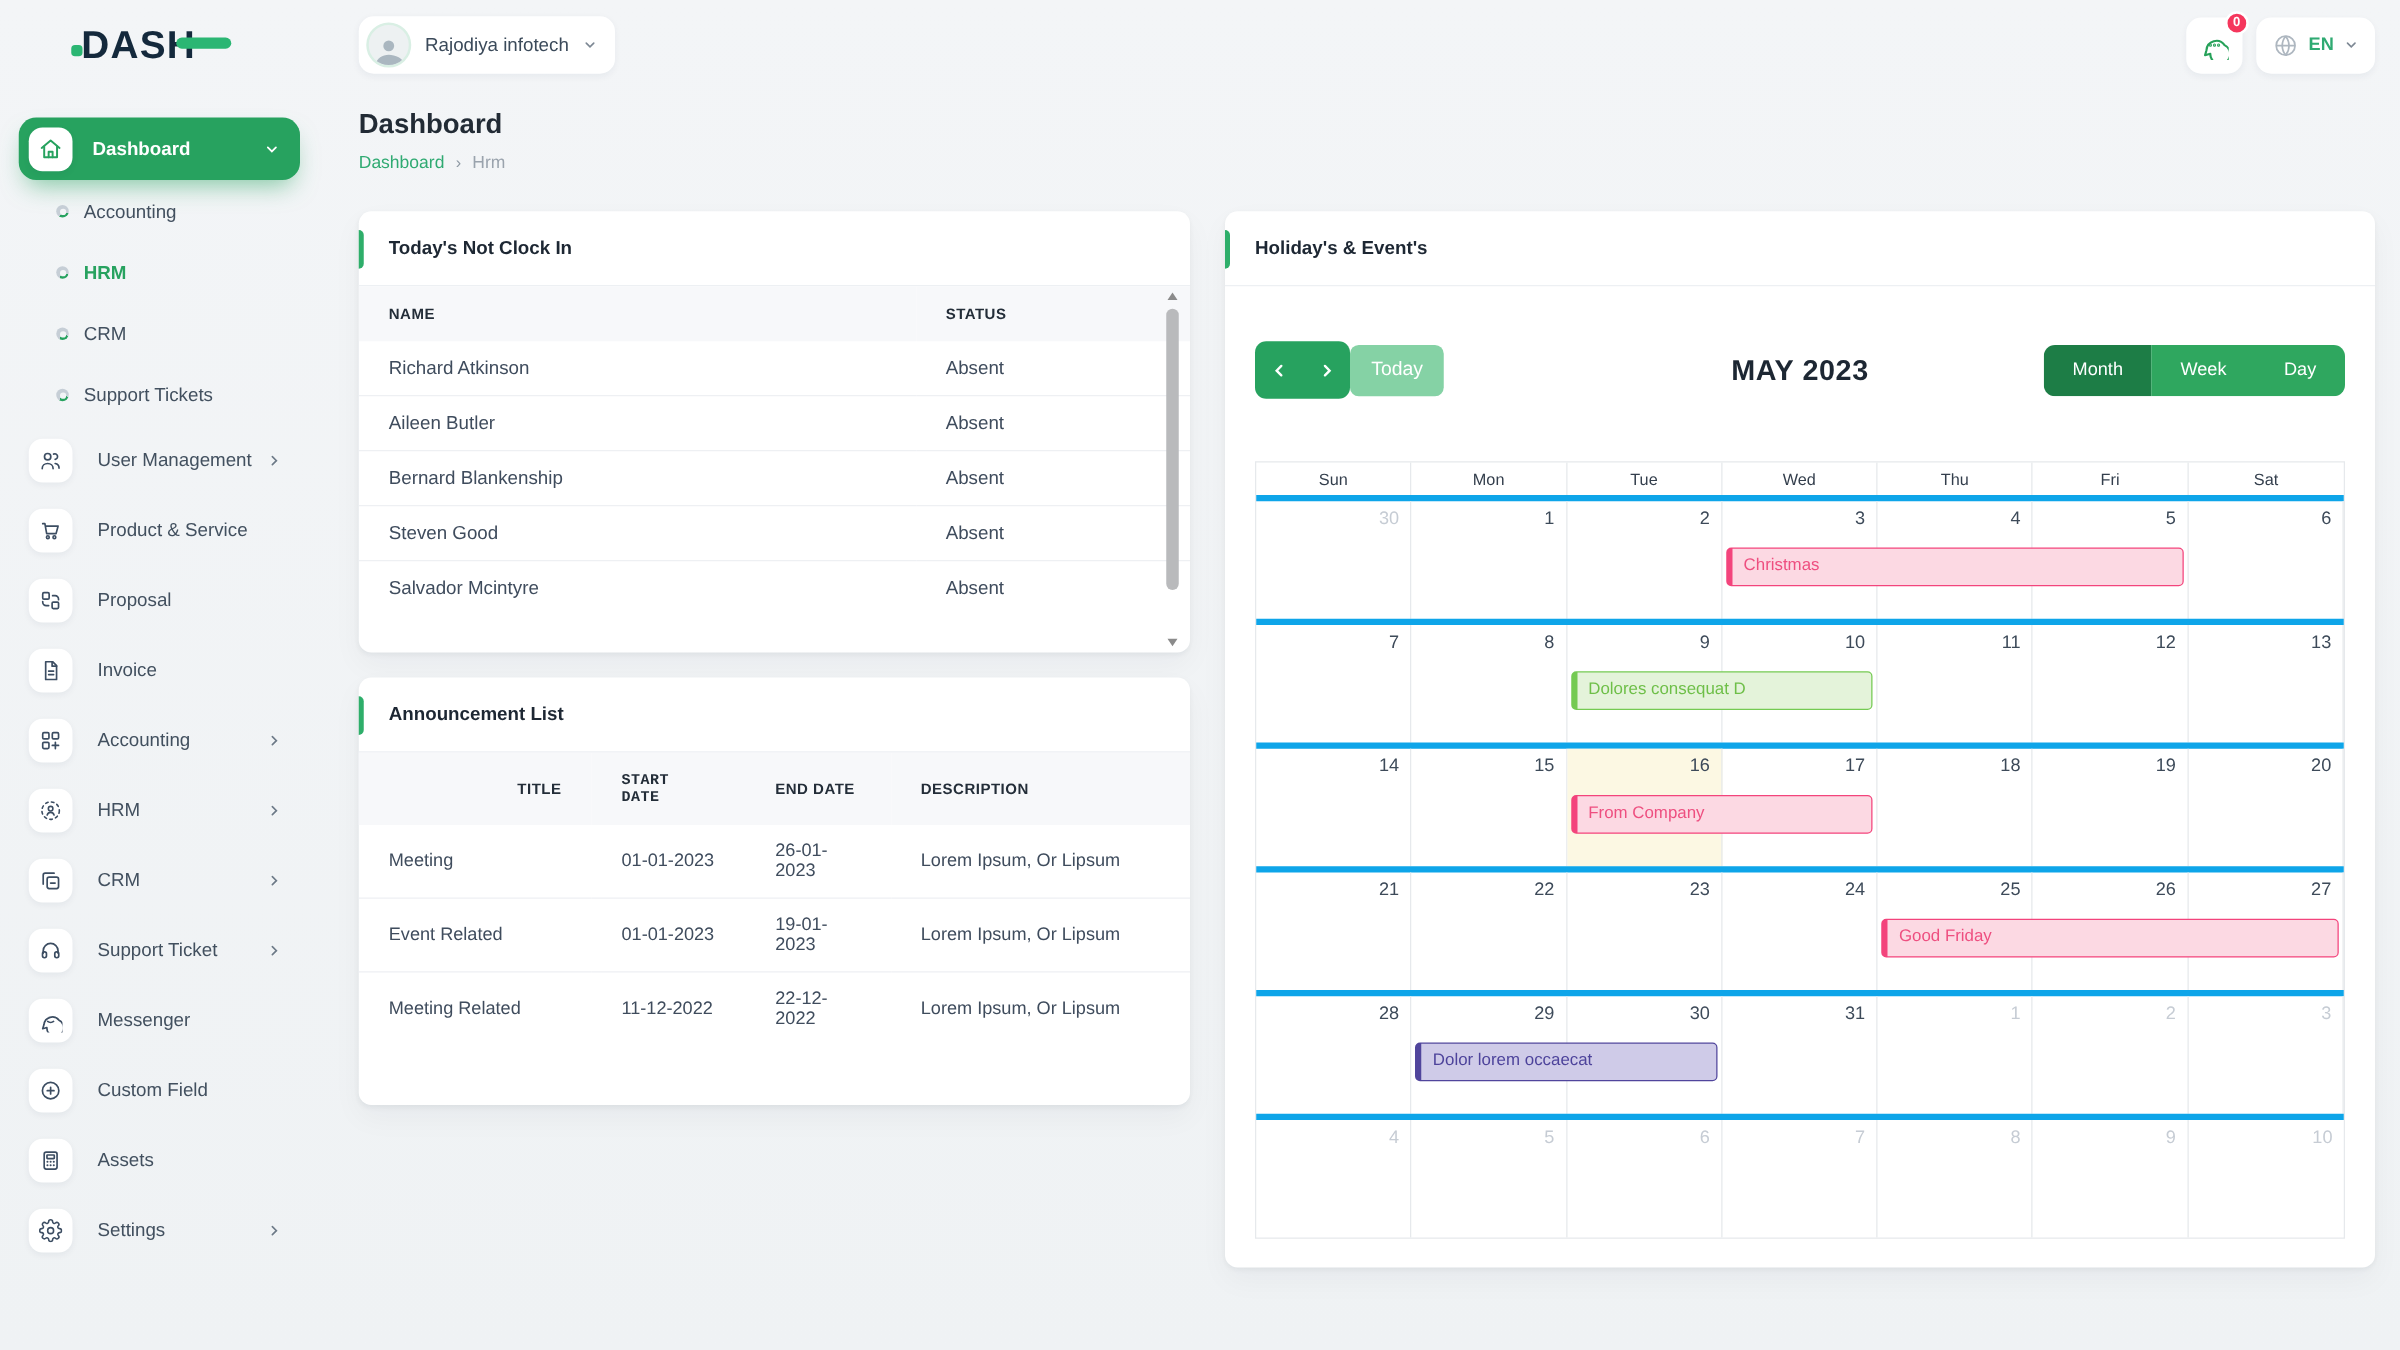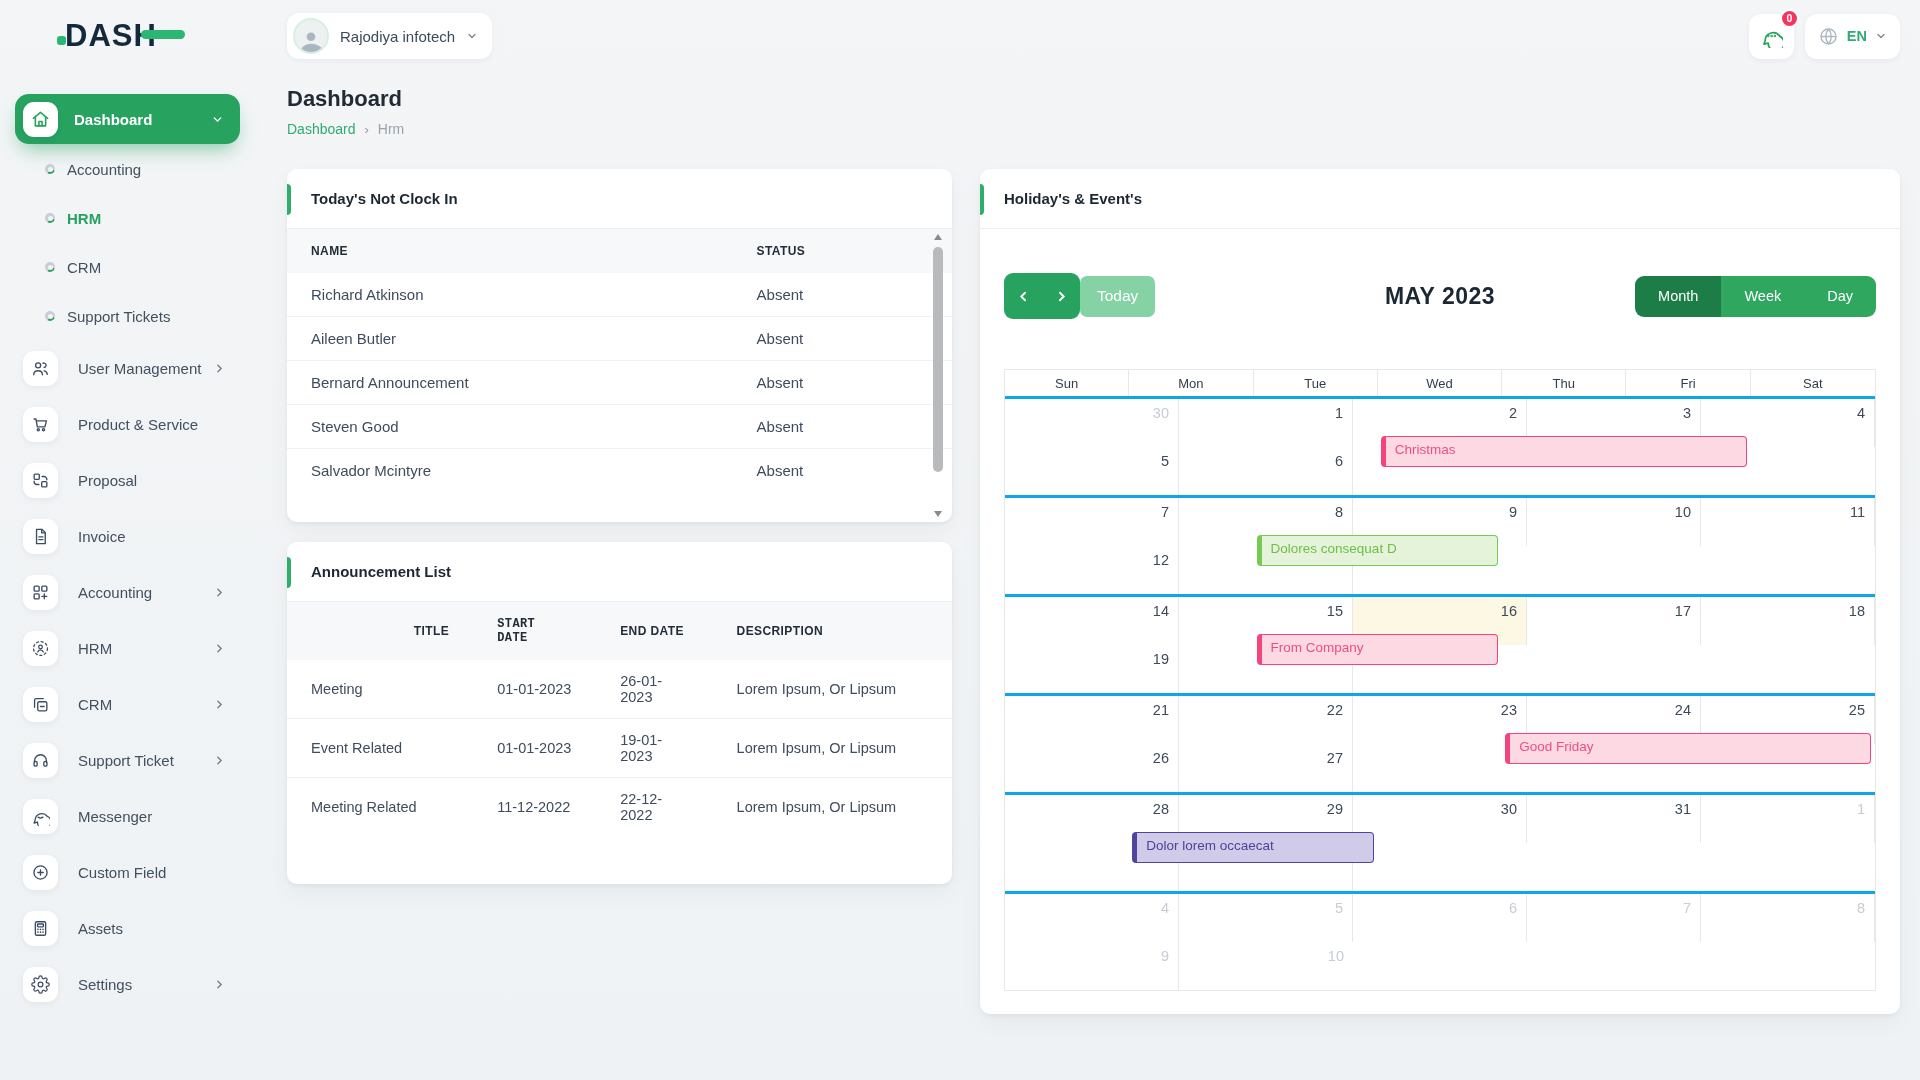--- a/index.html
+++ b/index.html
@@ -111,22 +111,22 @@
   .view-group { margin-left:auto; display:flex; border-radius:9px; overflow:hidden; }
   .view-group button { height:41px; padding:0 23px; border:none; background:var(--mid-green); color:#fff;
                        font-size:14.5px; font-family:inherit; cursor:pointer; }
   .view-group button.active { background:var(--dark-green); }
 
   .cal-grid { margin:0 24px 28px; border:1px solid #e6e9ec; }
   .cal-hrow { display:grid; grid-template-columns:repeat(7,1fr); }
   .cal-hcell { height:26px; display:flex; align-items:center; justify-content:center; font-size:13px;
                font-weight:400; color:#333e4c; border-right:1px solid #e6e9ec; }
   .cal-hcell:last-child { border-right:none; }
-  .cal-week { display:grid; grid-template-columns:repeat(5,1fr); position:relative; height:99px;
-              border-top:3px solid #0ea5e9; }
+  .cal-week { display:grid; grid-template-columns:repeat(7,1fr); position:relative; height:99px;
+              border-top:5px solid #0ea5e9; }
   .cal-cell { border-right:1px solid #e6e9ec; padding:5px 9px; text-align:right; cursor:pointer; }
   .cal-cell:last-child { border-right:none; }
   .day-num { font-size:14.5px; color:#3d4a59; }
   .cal-cell.muted .day-num { color:#c6ccd4; }
   .cal-cell.today { background:var(--today-bg); }
   .cal-event { position:absolute; top:37px; height:31px; border-radius:4px; font-size:13.5px; line-height:25px;
                padding-left:9px; white-space:nowrap; overflow:hidden; cursor:pointer; border:1px solid; border-left-width:5px; }
   .cal-event.pink { background:var(--pink-bg); border-color:var(--pink-border); color:var(--pink-text); }
   .cal-event.green { background:var(--green-bg); border-color:var(--green-border); color:var(--green-text); }
   .cal-event.purple { background:var(--purple-bg); border-color:var(--purple-border); color:var(--purple-text); }
@@ -409,21 +409,21 @@
               <tbody id="clockin-body">
                     <tr>
                       <td>Richard Atkinson</td>
                       <td>Absent</td>
                     </tr>
                     <tr>
                       <td>Aileen Butler</td>
                       <td>Absent</td>
                     </tr>
                     <tr>
-                      <td>Bernard Announcement</td>
+                      <td>Bernard Blankenship</td>
                       <td>Absent</td>
                     </tr>
                     <tr>
                       <td>Steven Good</td>
                       <td>Absent</td>
                     </tr>
                     <tr>
                       <td>Salvador Mcintyre</td>
                       <td>Absent</td>
                     </tr>

